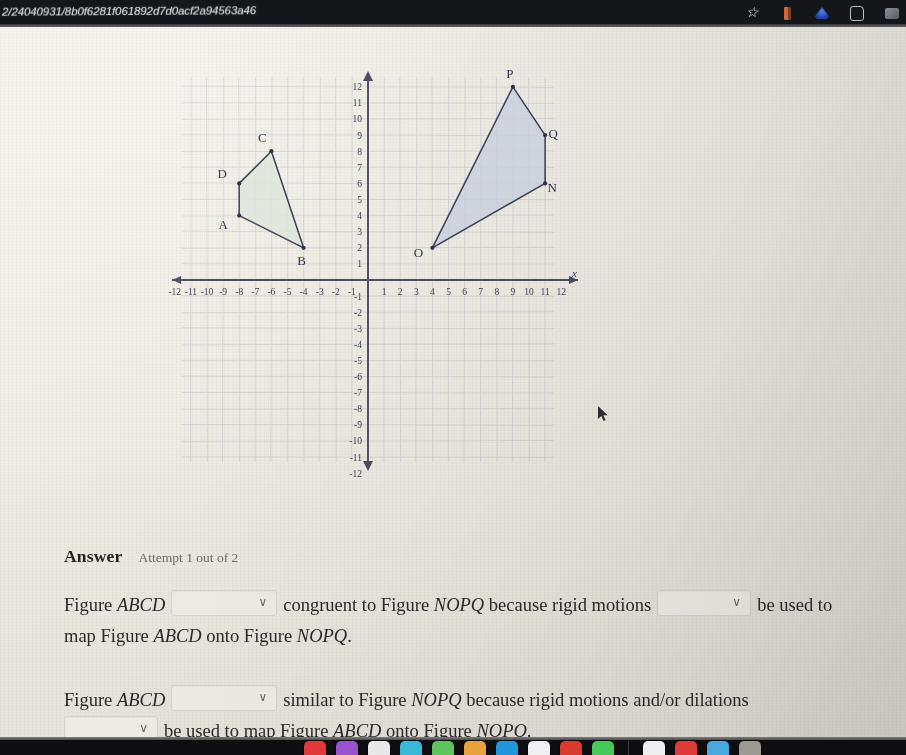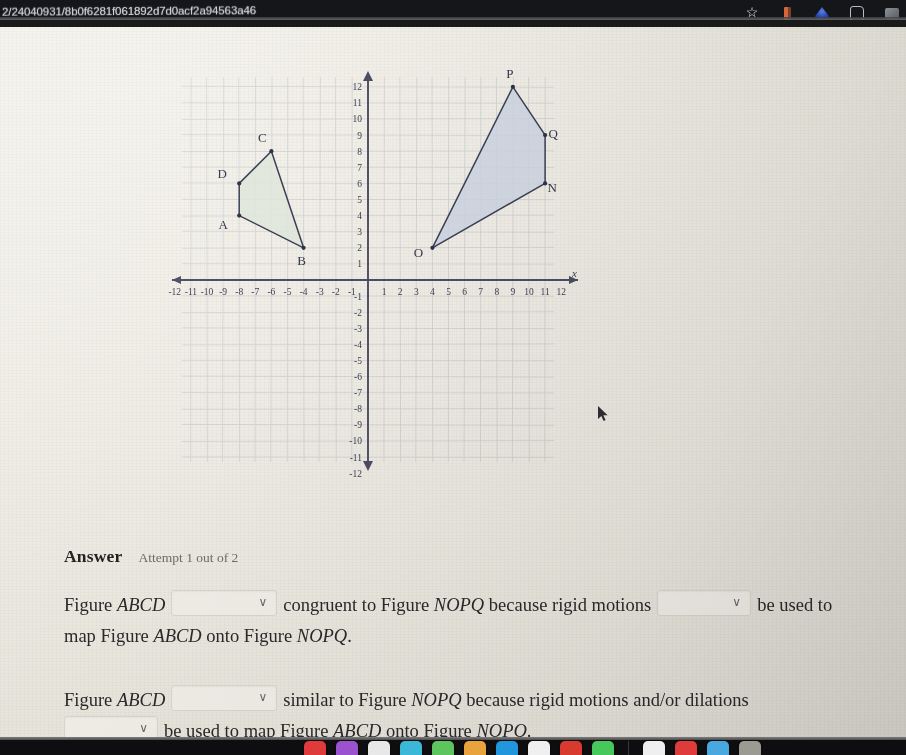--- a/index.html
+++ b/index.html
@@ -13,23 +13,24 @@
     overflow: hidden;
     font-family: "Liberation Serif", serif;
     position: relative;
   }
 
   
   #browser-bar {
     position: absolute;
     left: 0; top: 0;
     width: 906px;
-    height: 20px;
+    height: 27px;
     background: #15161a;
     overflow: hidden;
+    font-style: italic;
   }
   #browser-bar::after {
     content: "";
     position: absolute;
     left: 0; bottom: 0; width: 906px; height: 3px;
     background: linear-gradient(to bottom, #3a3c40, #6e7073);
     opacity: .85;
   }
   #url-text {
     position: absolute;

